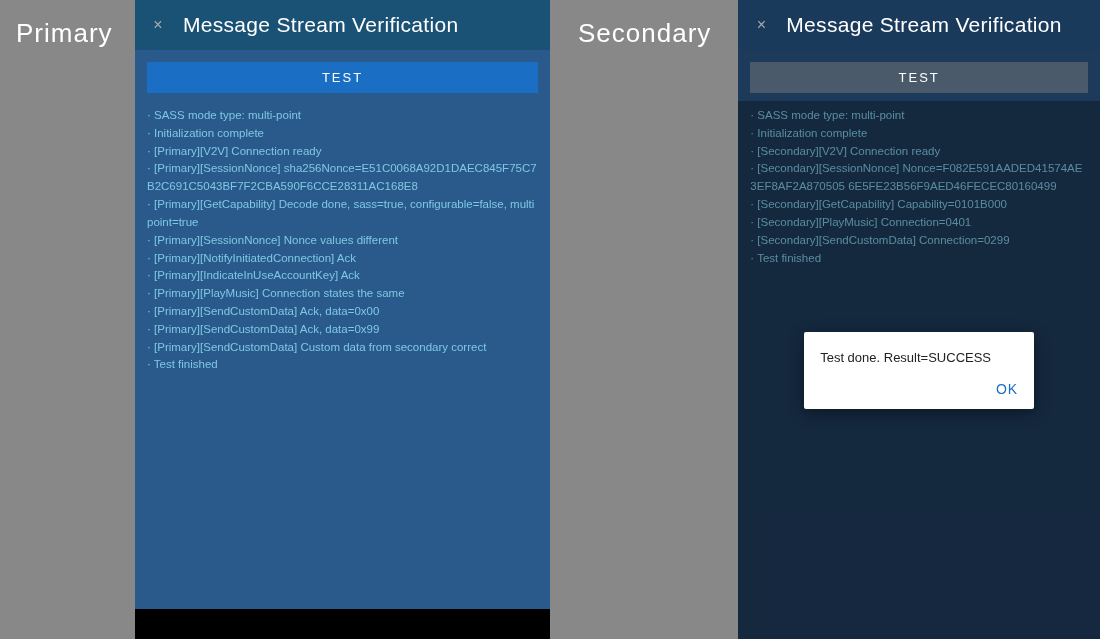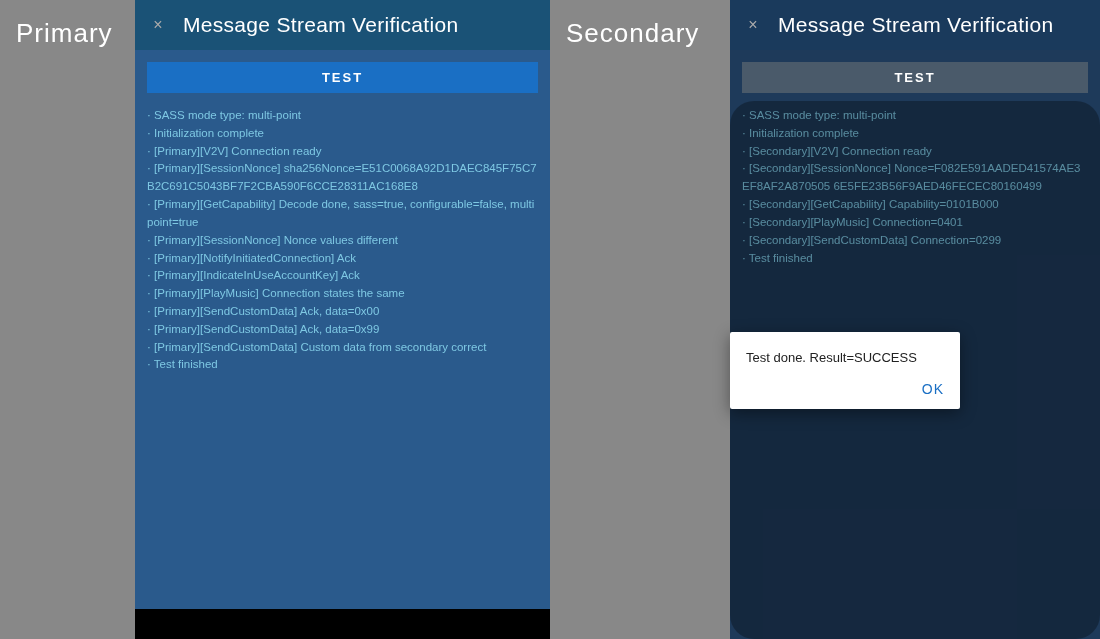--- a/index.html
+++ b/index.html
@@ -45,20 +45,21 @@
       flex-direction: column;
     }
 
     
     .panel-right {
       width: 550px;
       height: 639px;
       display: flex;
       flex-direction: row;
       position: relative;
+      padding-left: 12px;
     }
 
     .panel-right-bg {
       width: 180px;
       height: 639px;
       background: #888;
       display: flex;
       align-items: flex-start;
       padding: 18px 0 0 16px;
     }
@@ -117,21 +118,21 @@
       padding: 12px 12px 8px 12px;
       flex-shrink: 0;
     }
 
     .test-btn {
       width: 100%;
       padding: 8px 0;
       background: #1a6fc4;
       color: #fff;
       font-size: 13px;
-      font-weight: bold;
+      font-weight: normal;
       letter-spacing: 2px;
       border: none;
       cursor: pointer;
       text-align: center;
     }
 
     .test-btn-disabled {
       background: #4a5a6a;
       cursor: not-allowed;
     }
@@ -156,22 +157,22 @@
       height: 30px;
       background: #000;
       flex-shrink: 0;
     }
 
     .success-overlay {
       position: absolute;
       inset: 0;
       display: flex;
       align-items: center;
+      justify-content: center;
       background: rgba(0,0,0,0.3);
-      border-radius: 24px;
     }
 
     .success-dialog {
       background: #fff;
       width: 230px;
       padding: 18px 16px 12px 16px;
       border-radius: 2px;
       box-shadow: 0 4px 16px rgba(0,0,0,0.4);
     }
 

